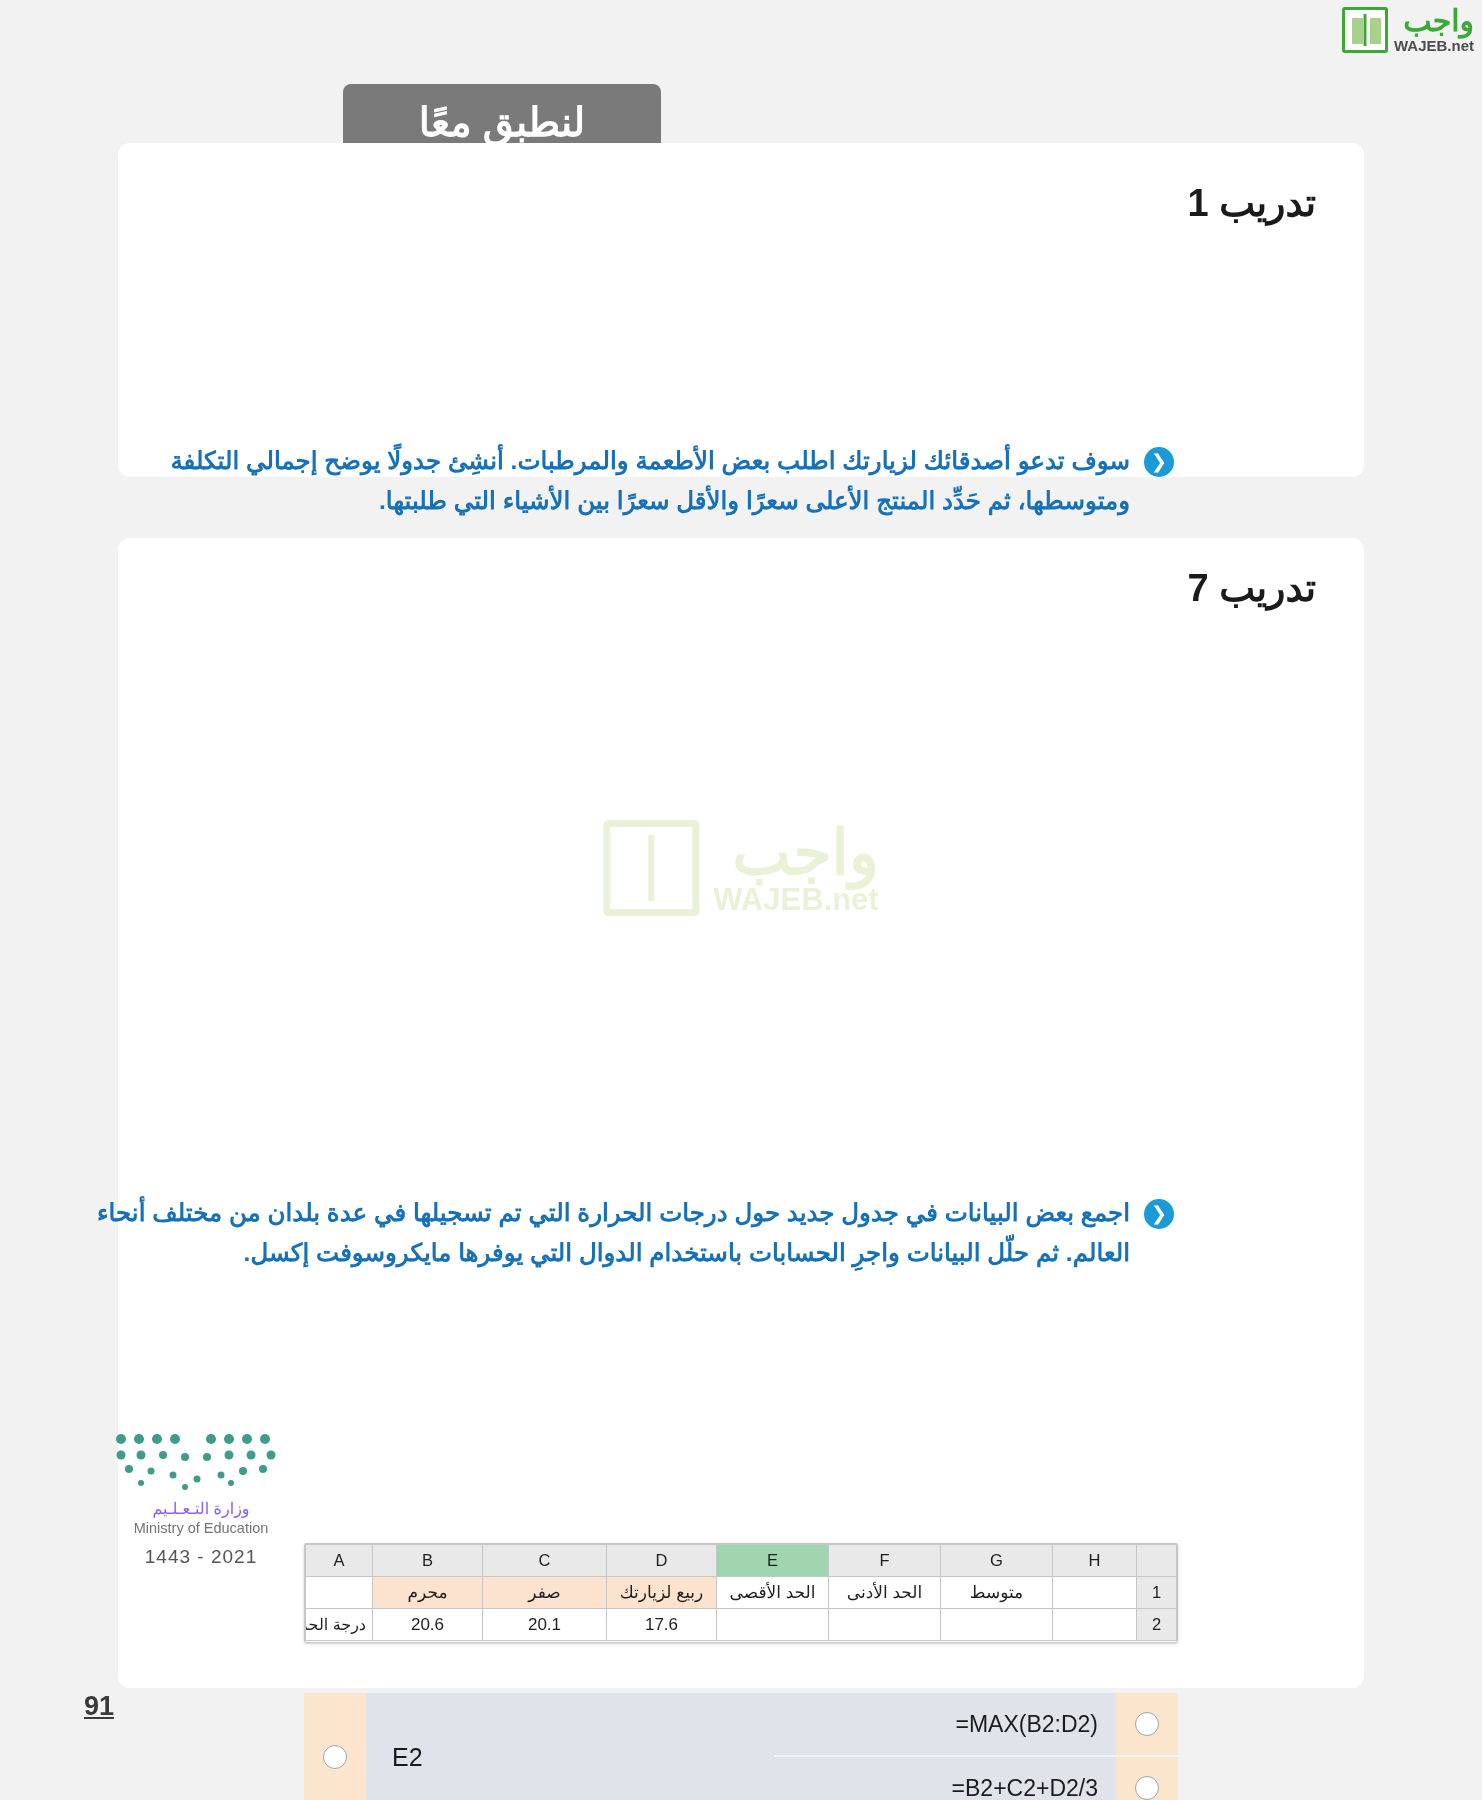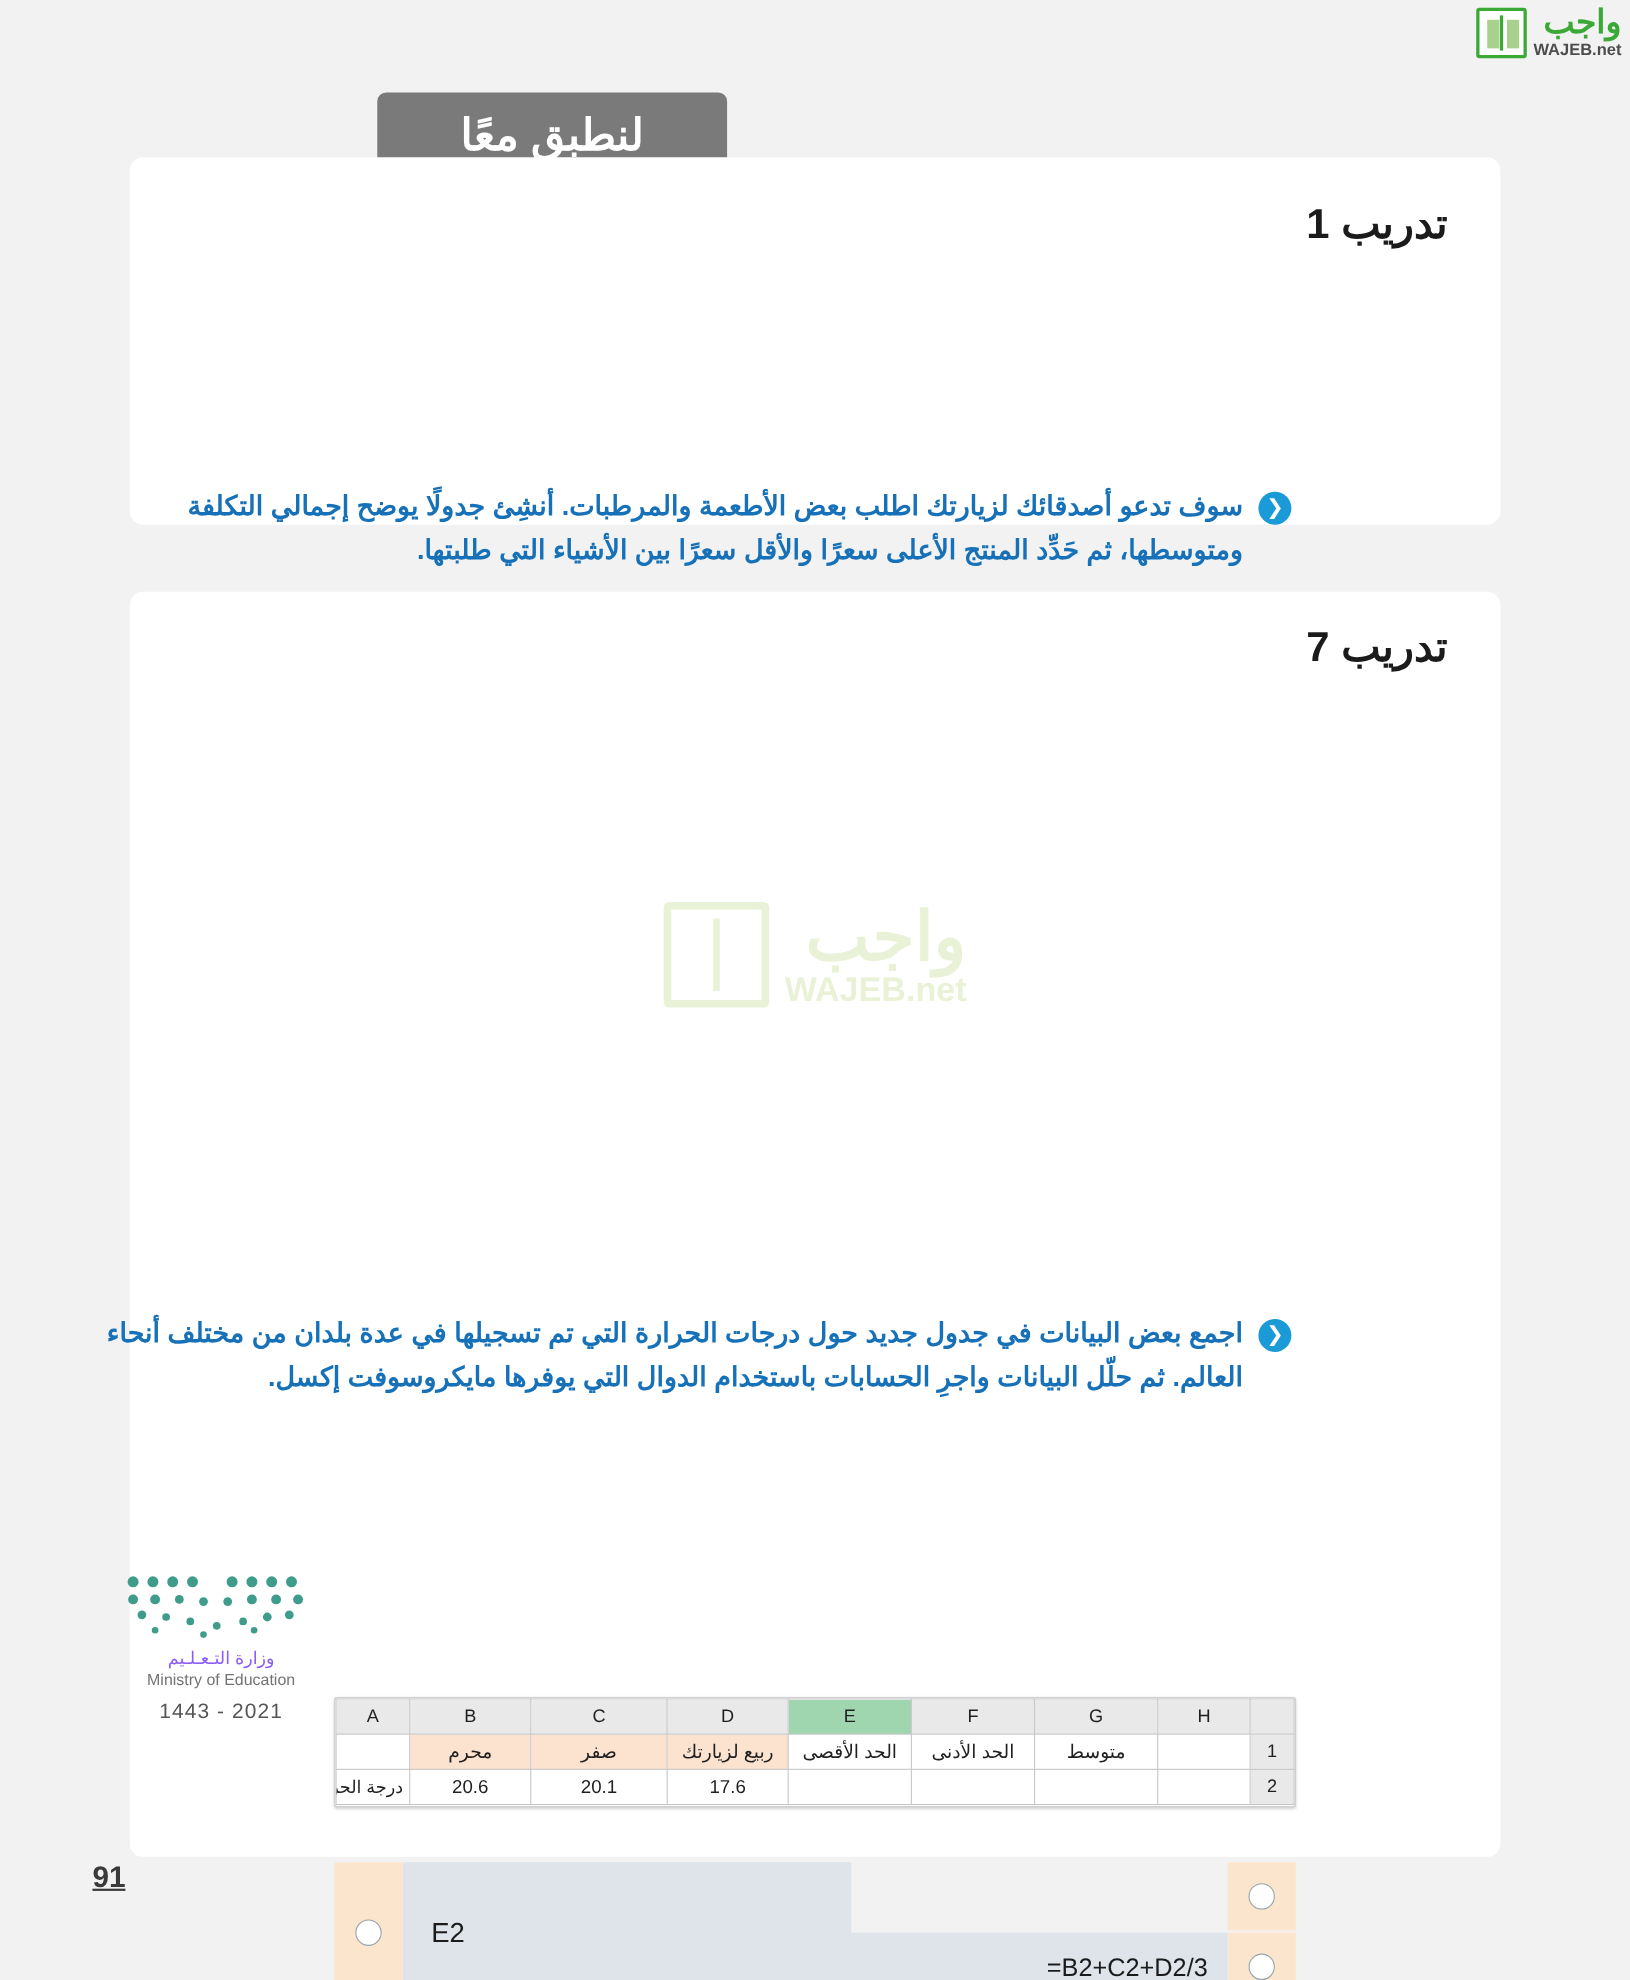--- a/index.html
+++ b/index.html
@@ -366,20 +366,21 @@
       </tr>
     </tbody>
       </table>
   </div>
 
   <div class="match-left">
     <div class="frow">
       <div class="dotcell">
           <span class="dot"></span>
         </div>
+      <div class="fcell">=MAX(B2:D2)</div>
     </div>
     <div class="frow">
       <div class="dotcell">
           <span class="dot"></span>
         </div>
       <div class="fcell">=B2+C2+D2/3</div>
     </div>
 
   </div>
 

